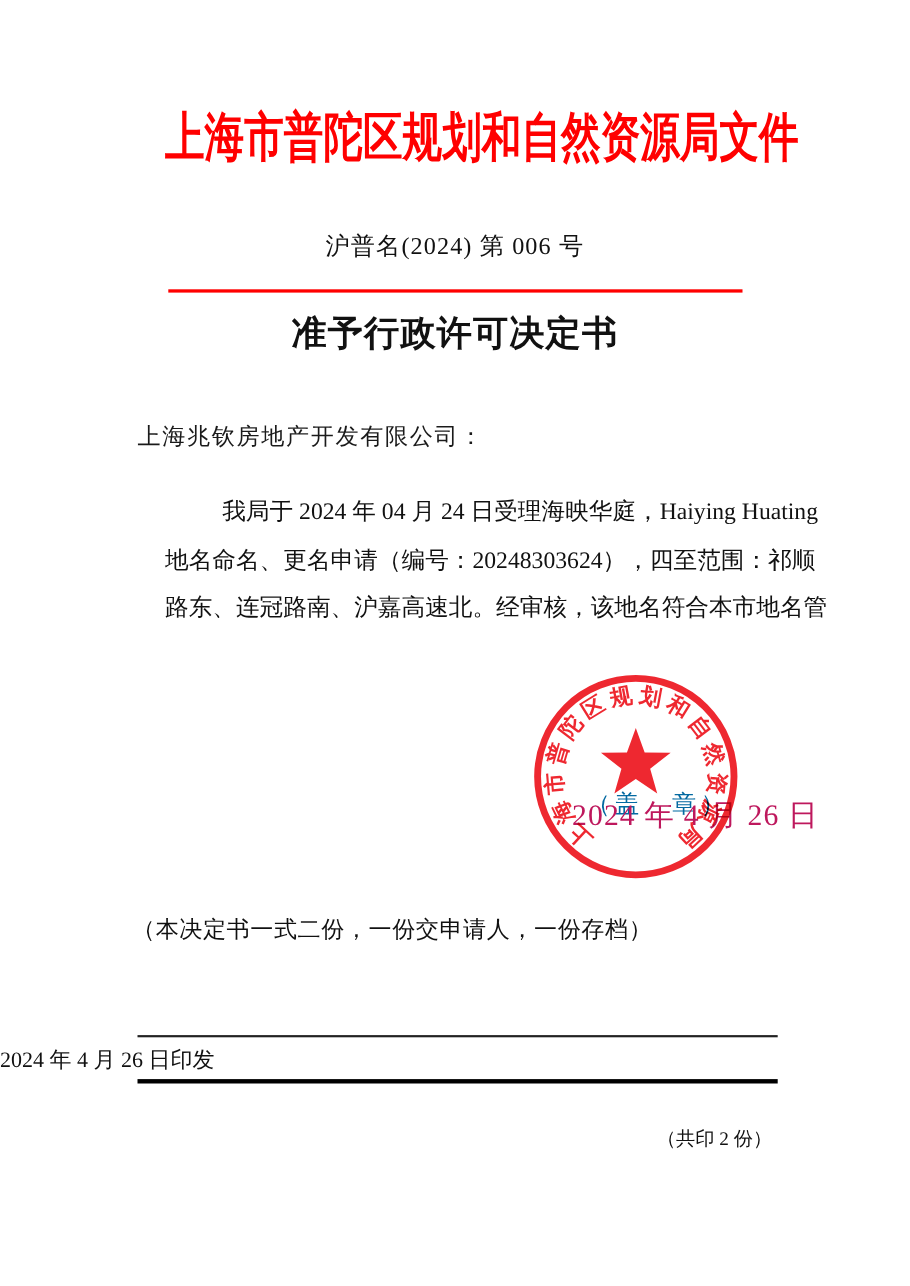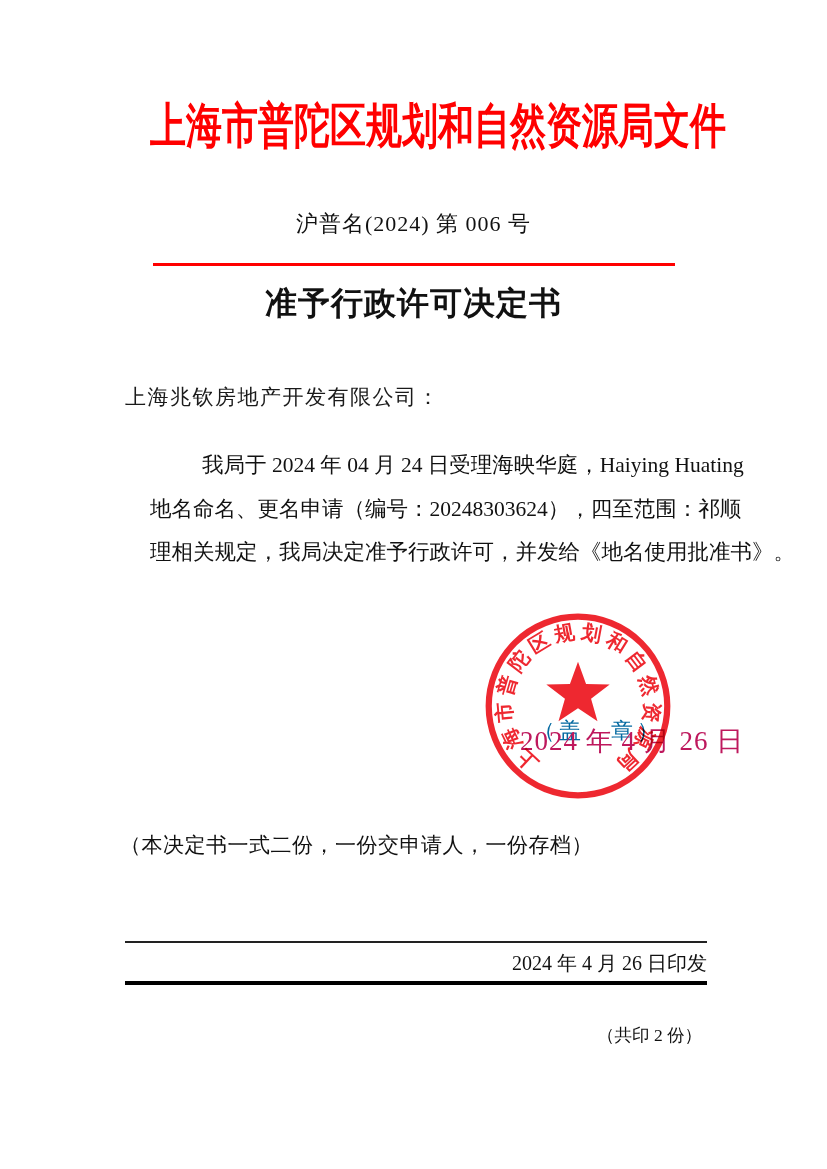--- a/index.html
+++ b/index.html
@@ -115,21 +115,21 @@
     top: 941px;
     left: 125px;
     width: 582px;
     height: 2px;
     background: #222;
   }
   .print-date {
     top: 950px;
     left: 0;
     width: 707px;
-    text-align: right;
+    text-align: left;
     font-size: 20px;
     color: #111;
   }
   .thick-line {
     top: 981px;
     left: 125px;
     width: 582px;
     height: 4px;
     background: var(--line-black);
   }
@@ -179,21 +179,21 @@
 
   <div class="abs red-line"></div>
 
   <div class="abs addressee">上海兆钦房地产开发有限公司：</div>
 
   <div class="abs doc-title">准予行政许可决定书</div>
 
   <div class="abs body-block">
     <div class="body-line indent">我局于 2024 年 04 月 24 日受理海映华庭，Haiying Huating</div>
     <div class="body-line">地名命名、更名申请（编号：20248303624），四至范围：祁顺</div>
-    <div class="body-line">理相关规定，我局决定准予行政许可，并发给《地名使用批准书》。</div>
+    <div class="body-line">路东、连冠路南、沪嘉高速北。经审核，该地名符合本市地名管</div>
   </div>
 
   <div class="abs seal-caption">（盖　章）</div>
 
   <div class="abs sign-date">2024 年 4 月 26 日</div>
 
   <div class="abs footnote">（本决定书一式二份，一份交申请人，一份存档）</div>
 
   <div class="abs thin-line"></div>
 

